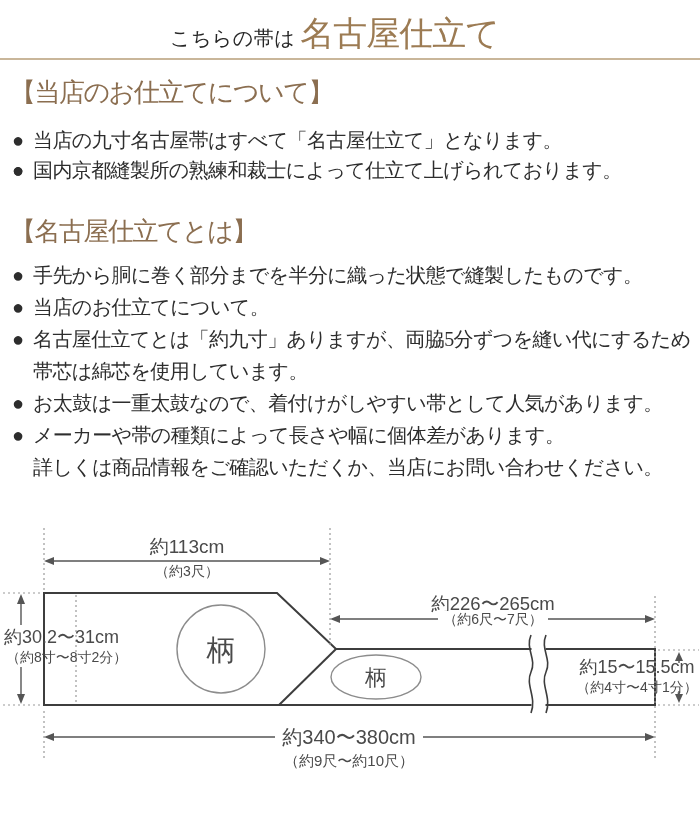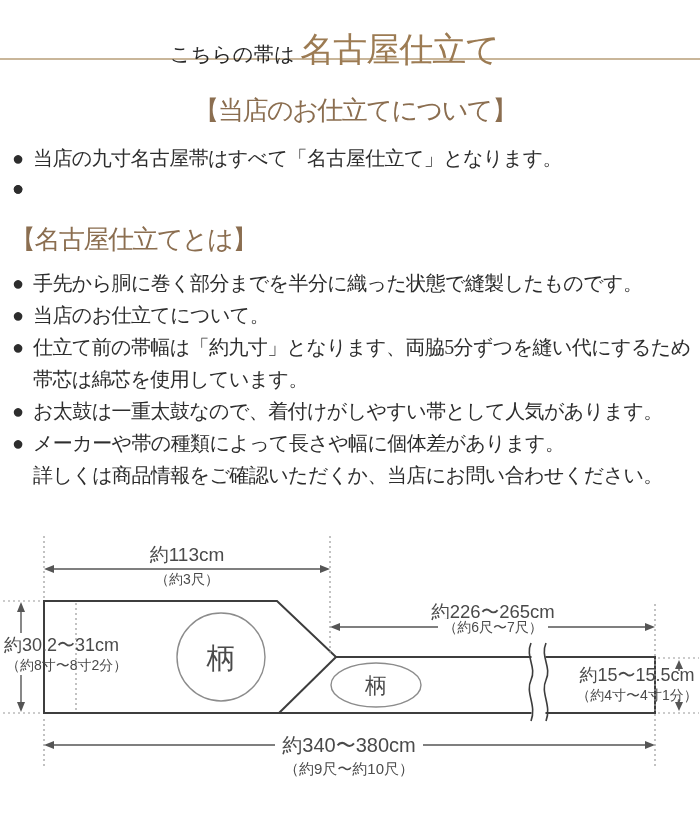--- a/index.html
+++ b/index.html
@@ -19,28 +19,28 @@
     position:relative;width:700px;height:840px;background:#fff;overflow:hidden;
     font-family:"Liberation Serif","DejaVu Serif",serif;color:var(--body);
   }
   
   .title-bar{
     height:60px;border-bottom:2px solid var(--rule);
     display:flex;justify-content:center;align-items:baseline;
     padding-top:11px;padding-right:26px;white-space:nowrap;
   }
   .t-small{font-size:20px;color:#262626;letter-spacing:0.5px;}
-  .t-accent{font-size:34px;color:var(--accent);letter-spacing:-1px;margin:16px 5px;}
+  .t-accent{font-size:34px;color:var(--accent);letter-spacing:-1px;margin:0 5px;}
   
   h2.sec{
     font-size:26px;font-weight:normal;color:var(--heading);
     letter-spacing:-1.5px;margin-left:10px;white-space:nowrap;
   }
-  #sec1 h2{margin-top:33px;text-align:center;}
-  #sec2 h2{margin-top:49px;}
+  #sec1 h2{margin-top:15px;}
+  #sec2 h2{margin-top:29px;}
   ul.blist{list-style:none;margin-left:12px;white-space:nowrap;}
   ul.blist li{
     position:relative;padding-left:21px;font-size:20px;letter-spacing:-0.6px;
     color:var(--body);
   }
   #sec1 ul{margin-top:15px;}
   #sec1 li{line-height:30px;}
   #sec2 ul{margin-top:10px;}
   #sec2 li{line-height:32px;}
   .b{position:absolute;left:0;top:0;}
@@ -67,30 +67,30 @@
   <header class="title-bar">
     <span class="t-small">こちらの帯は</span>
     <span class="t-accent">名古屋仕立て</span>
   </header>
 
   <section id="sec1">
     <h2 class="sec">【当店のお仕立てについて】</h2>
     <ul class="blist">
       <li><span class="b">●</span><span>当店の九寸名古屋帯はすべて「名古屋仕立て」となります。</span></li>
       <li><span class="b">●</span></li>
-      <li><span class="b">●</span></li>
+      <li><span class="b">●</span><span>国内京都縫製所の熟練和裁士によって仕立て上げられております。</span></li>
     </ul>
   </section>
 
   <section id="sec2">
     <h2 class="sec">【名古屋仕立てとは】</h2>
     <ul class="blist">
       <li><span class="b">●</span><span>手先から胴に巻く部分までを半分に織った状態で縫製したものです。</span></li>
       <li><span class="b">●</span><span>当店のお仕立てについて。</span></li>
-      <li><span class="b">●</span><span>仕立て前の帯幅は「約九寸」となります、両脇5分ずつを縫い代にするため</span><br><span>帯芯は綿芯を使用しています。</span></li>
+      <li><span class="b">●</span><span>名古屋仕立てとは「約九寸」ありますが、両脇5分ずつを縫い代にするため</span><br><span>帯芯は綿芯を使用しています。</span></li>
       <li><span class="b">●</span><span>お太鼓は一重太鼓なので、着付けがしやすい帯として人気があります。</span></li>
       <li><span class="b">●</span><span>メーカーや帯の種類によって長さや幅に個体差があります。</span><br><span>詳しくは商品情報をご確認いただくか、当店にお問い合わせください。</span></li>
     </ul>
   </section>
 
   <svg class="diagram" width="700" height="265" viewBox="0 0 700 265" xmlns="http://www.w3.org/2000/svg">
 
     <g>
       <path class="solid" d="M44,82 H277 L336,138 H655 V194 H44 Z"></path>
       <path class="solid" d="M336,138 L279,194"></path>

